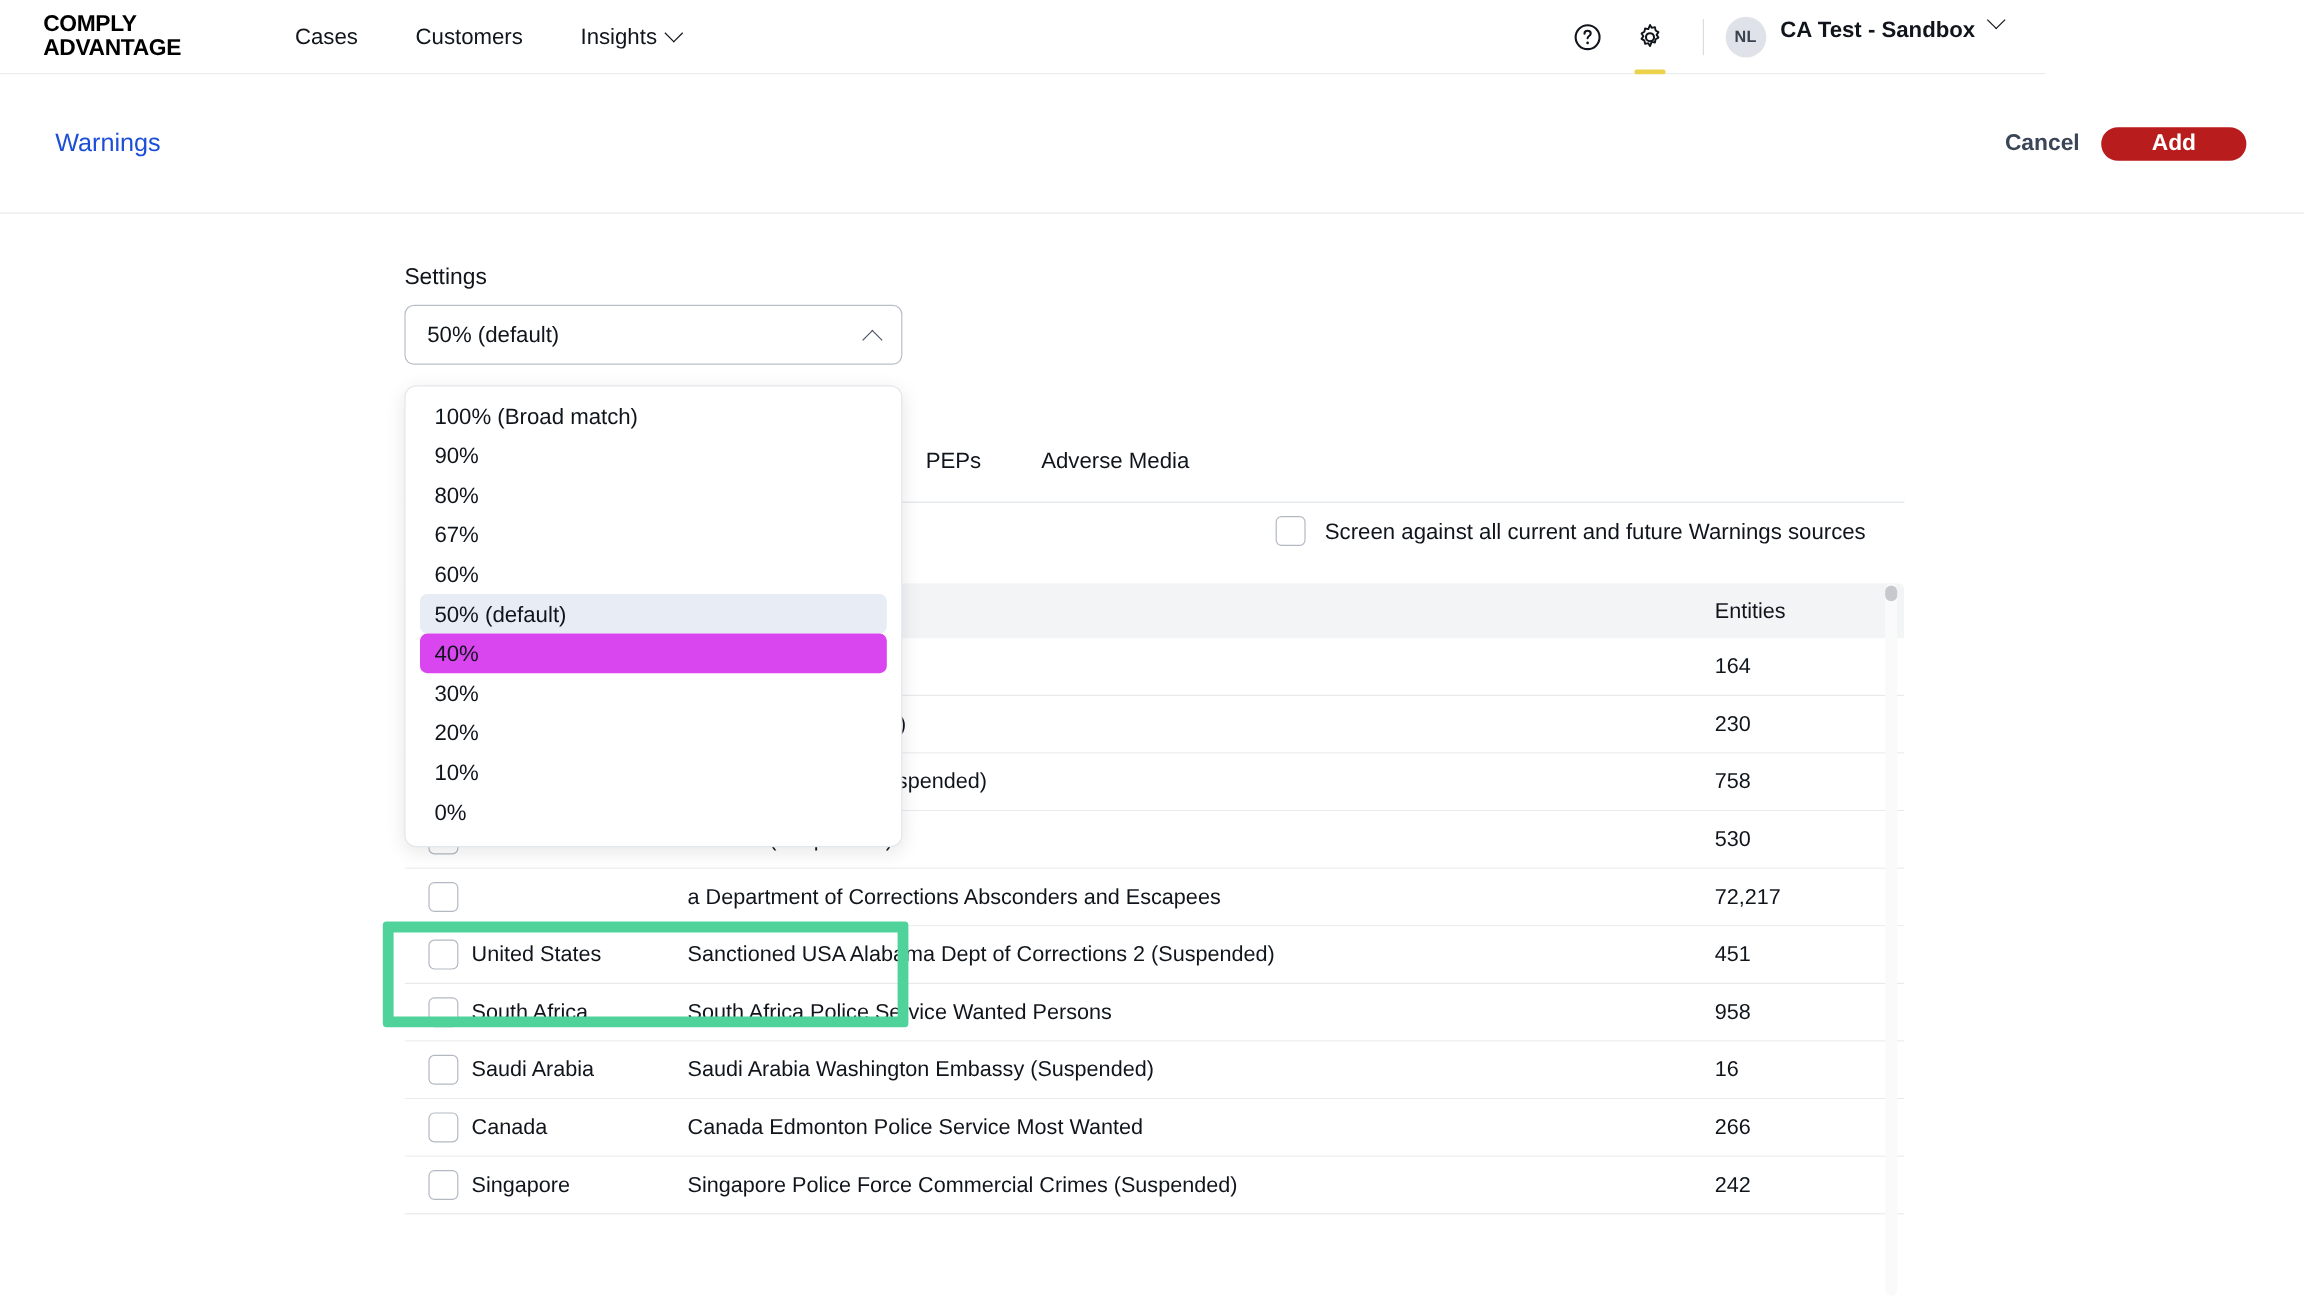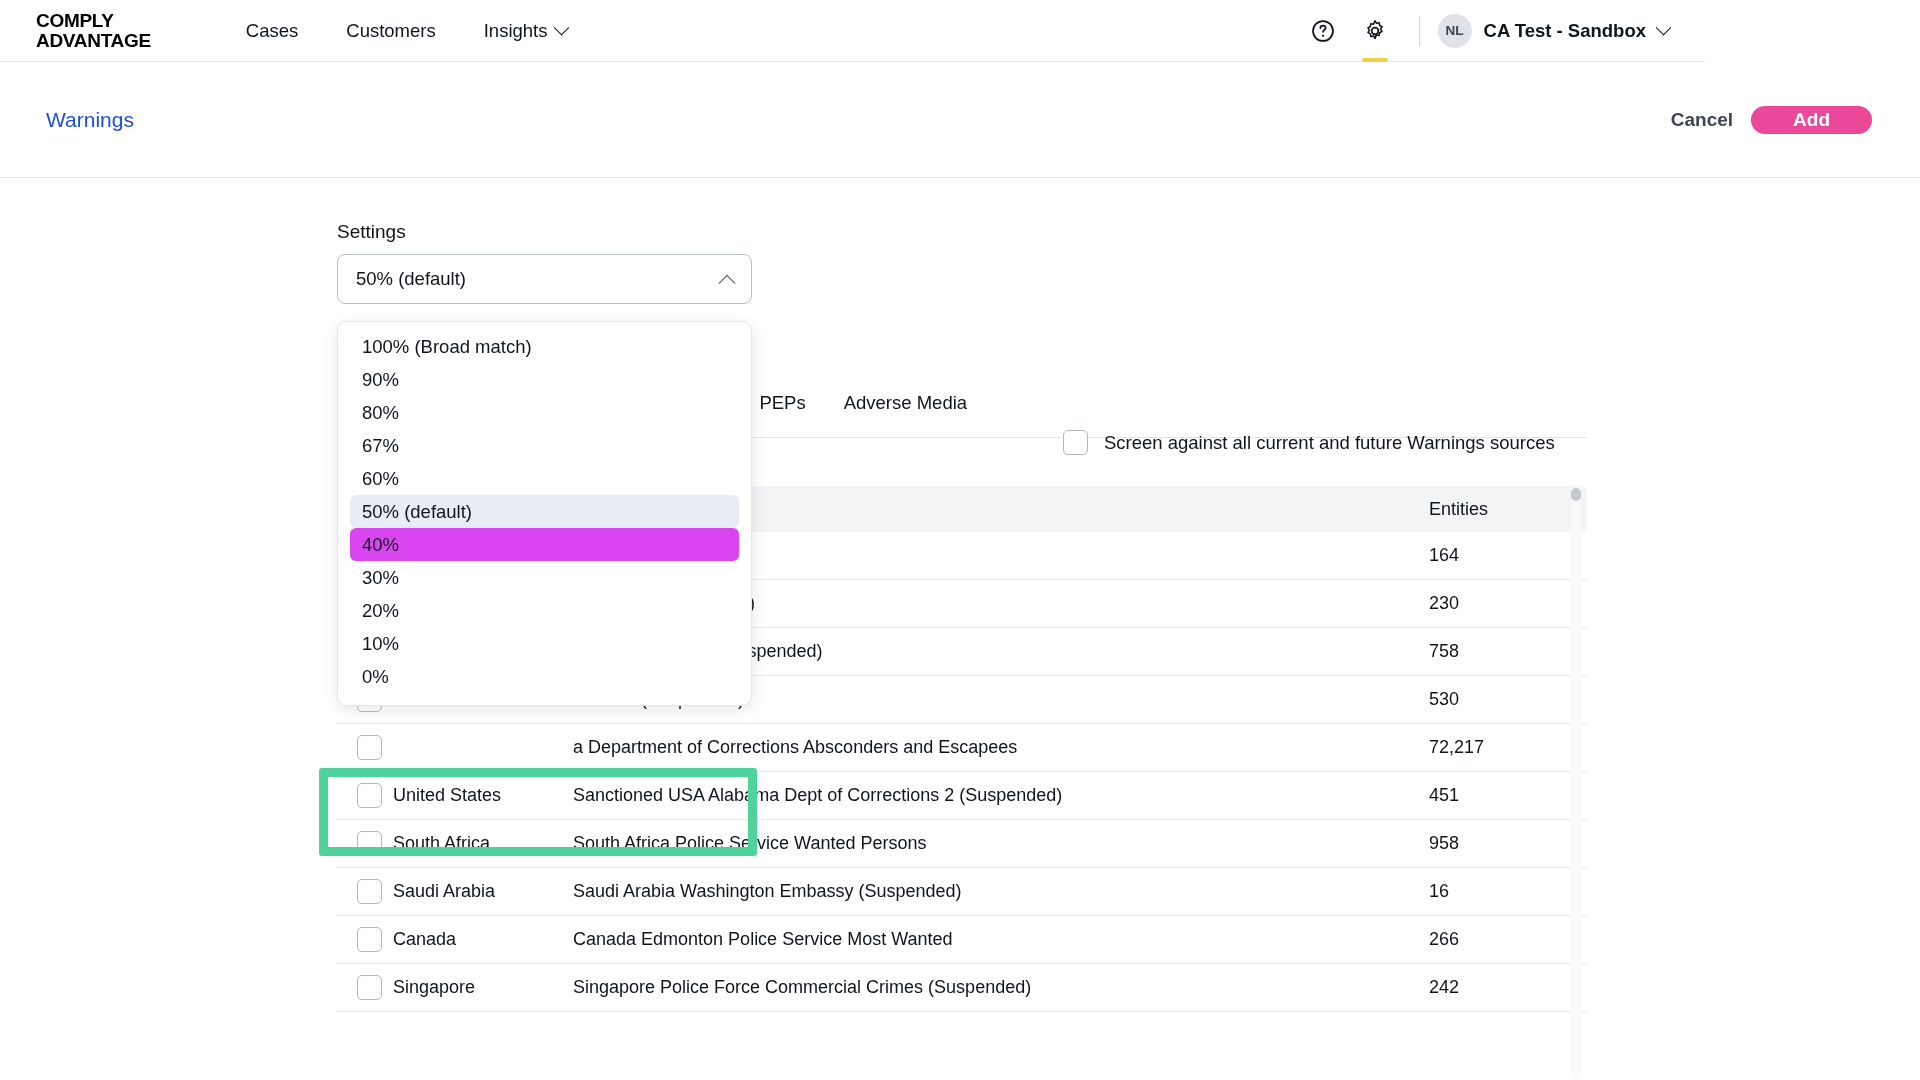--- a/index.html
+++ b/index.html
@@ -63,21 +63,21 @@
     width: 1px; height: 30px; background: #d9dce0; margin: 0 18px;
   }
   .avatar {
     width: 34px; height: 34px; border-radius: 50%;
     background: #dfe2e8; color: #3a4250;
     font-size: 13.5px; font-weight: 600;
     display: flex; align-items: center; justify-content: center;
     letter-spacing: 0.2px;
   }
   .account {
-    display: flex; align-items: center; gap: 12px; cursor: pointer;
+    display: flex; align-items: flex-start; gap: 12px; cursor: pointer;
   }
   .account-name { font-size: 18.5px; font-weight: 700; color: #10151c; }
 
   
   .subheader {
     position: absolute; left: 0; top: 62px;
     width: 1920px; height: 116px;
     background: #fff;
     border-bottom: 1px solid #e6e8eb;
     display: flex; align-items: center;
@@ -86,21 +86,21 @@
   .subheader-actions {
     margin-left: auto; margin-right: 48px;
     display: flex; align-items: center; gap: 18px;
   }
   .cancel-btn {
     font-size: 19px; color: #3b4558; font-weight: 600;
     background: none; border: none; cursor: pointer;
     font-family: inherit;
   }
   .add-btn {
-    background: #ec4899; color: #fff;
+    background: #b91c1c; color: #fff;
     font-size: 19px; font-weight: 700;
     border: none; border-radius: 30px;
     padding: 3px 42px; cursor: pointer;
     font-family: inherit;
   }
 
   
   .main { position: absolute; left: 0; top: 179px; width: 1920px; height: 901px; }
 
   .settings-label {
@@ -142,24 +142,24 @@
     padding: 0 12px;
     font-size: 18.5px; color: #10151c;
     border-radius: 6px;
     cursor: pointer;
   }
   .dd-item.selected { background: #e8ecf4; }
   .dd-item.hovered  { background: #d946ef; }
 
   
   .tabs {
-    position: absolute; left: 337px; top: 211px;
+    position: absolute; left: 337px; top: 192px;
     width: 1250px; height: 48px;
     border-bottom: 1px solid #e2e5e9;
-    display: flex; align-items: flex-start; gap: 38px;
+    display: flex; align-items: flex-start; gap: 50px;
   }
   .tab {
     font-size: 18.5px; color: #10151c; cursor: pointer;
     padding-top: 2px; white-space: nowrap;
   }
 
   
   .screen-all {
     position: absolute; left: 1063px; top: 251px;
     display: flex; align-items: center; gap: 16px;

